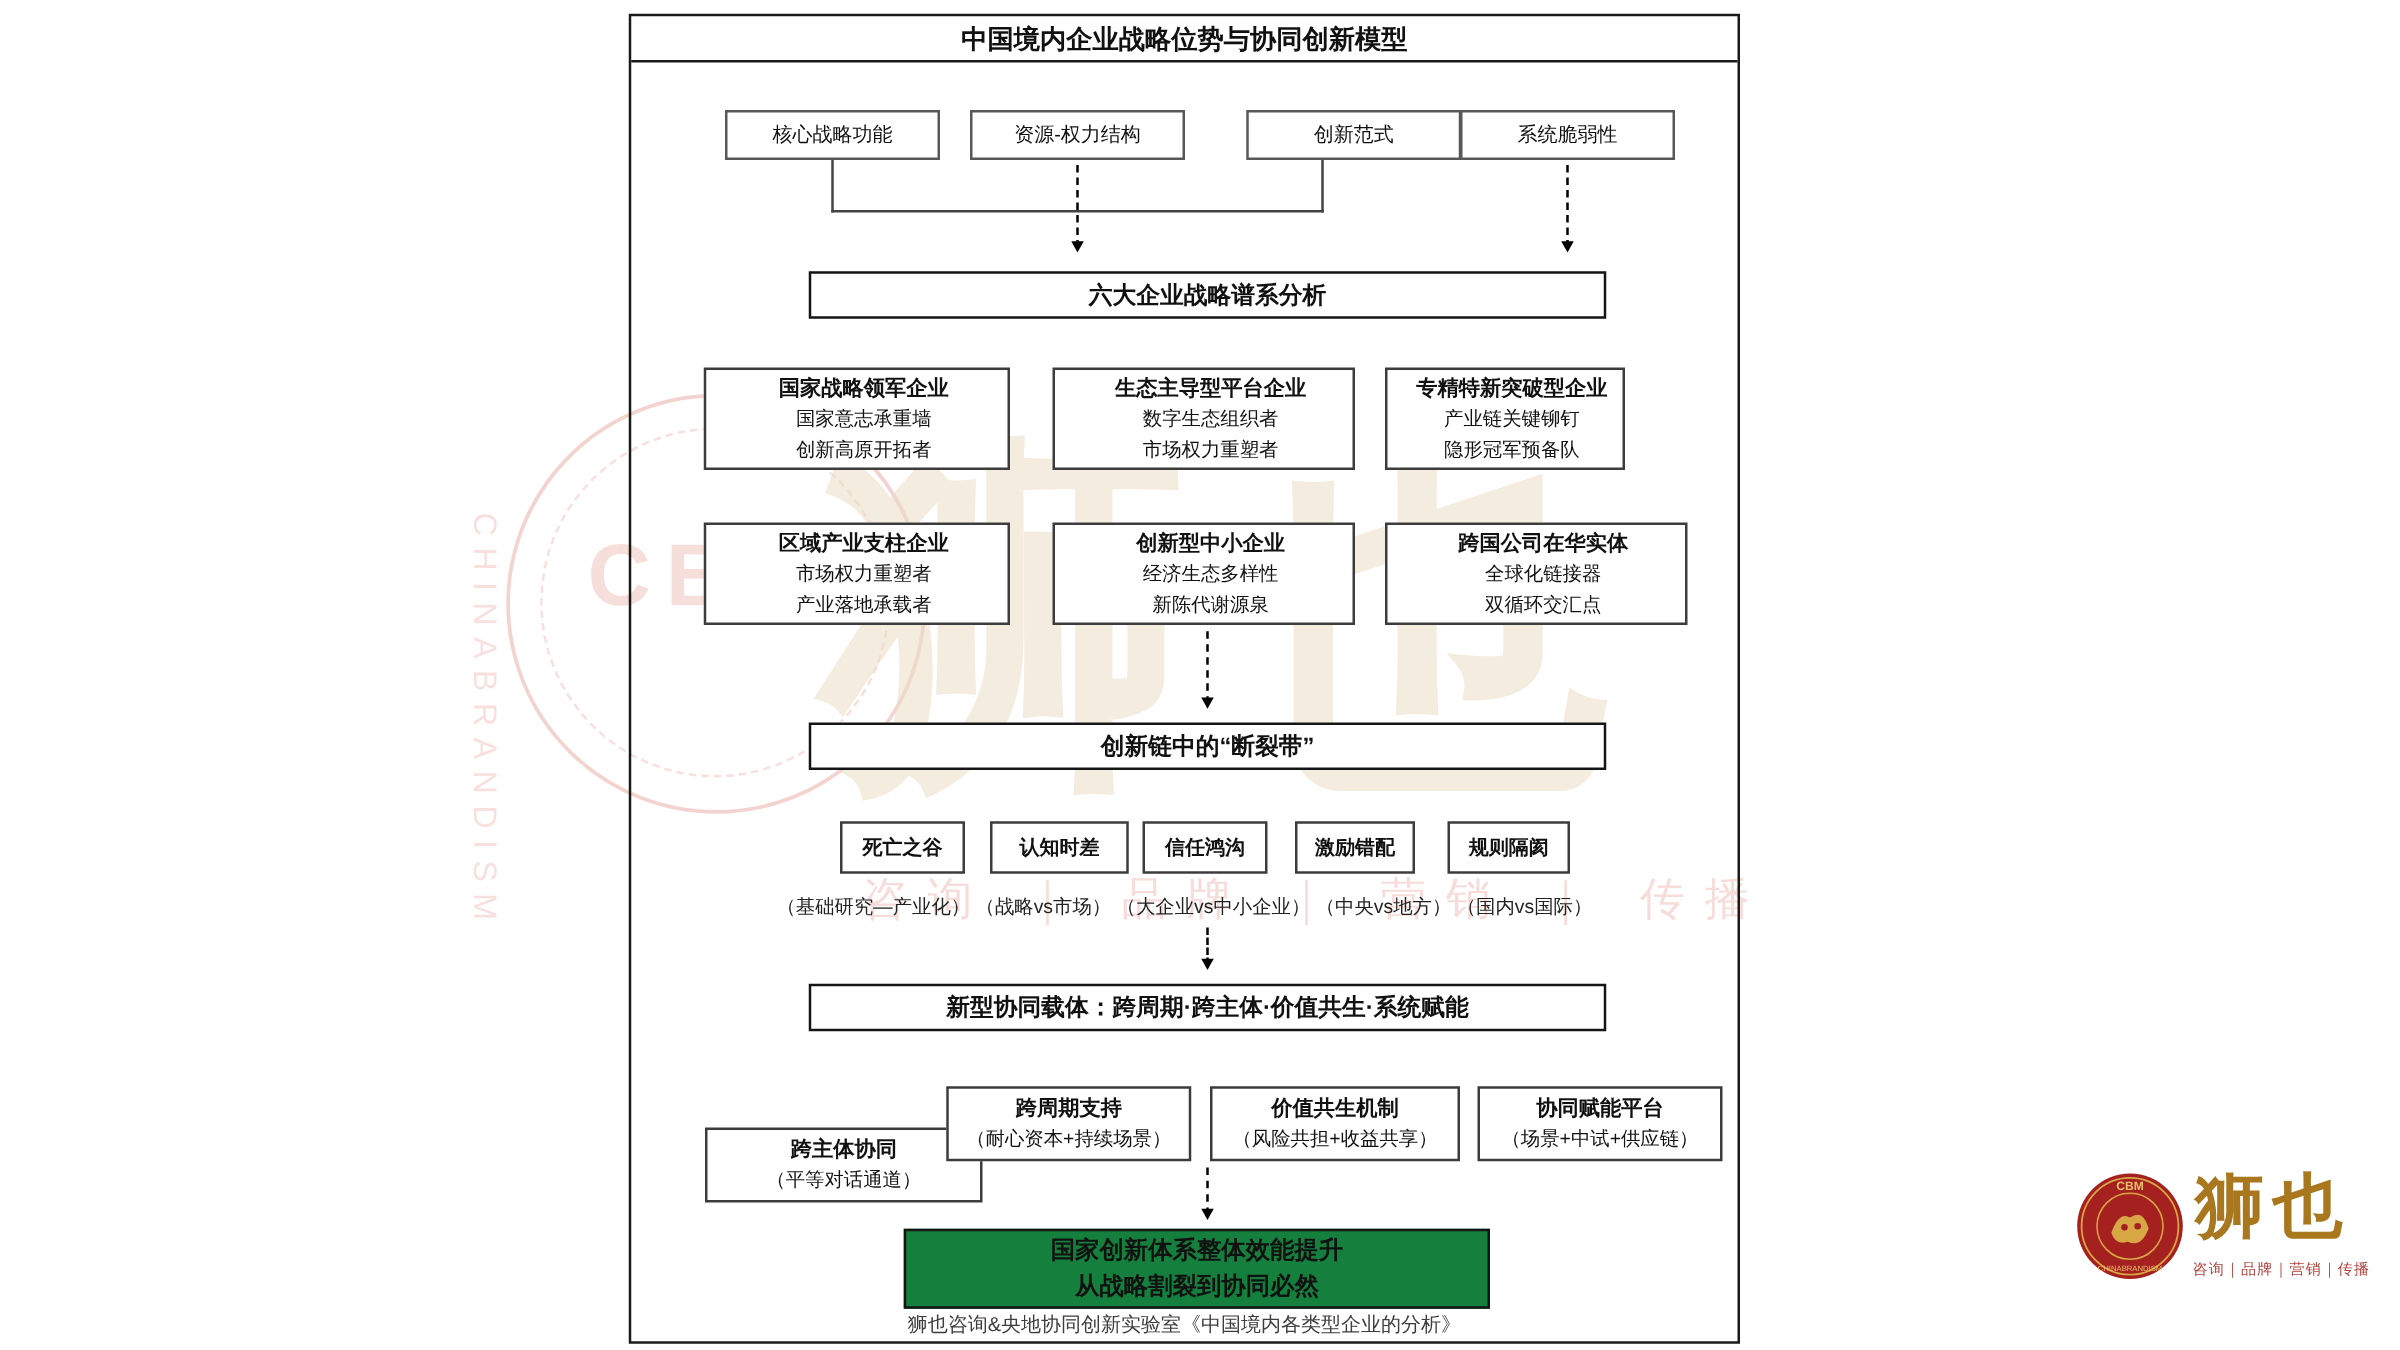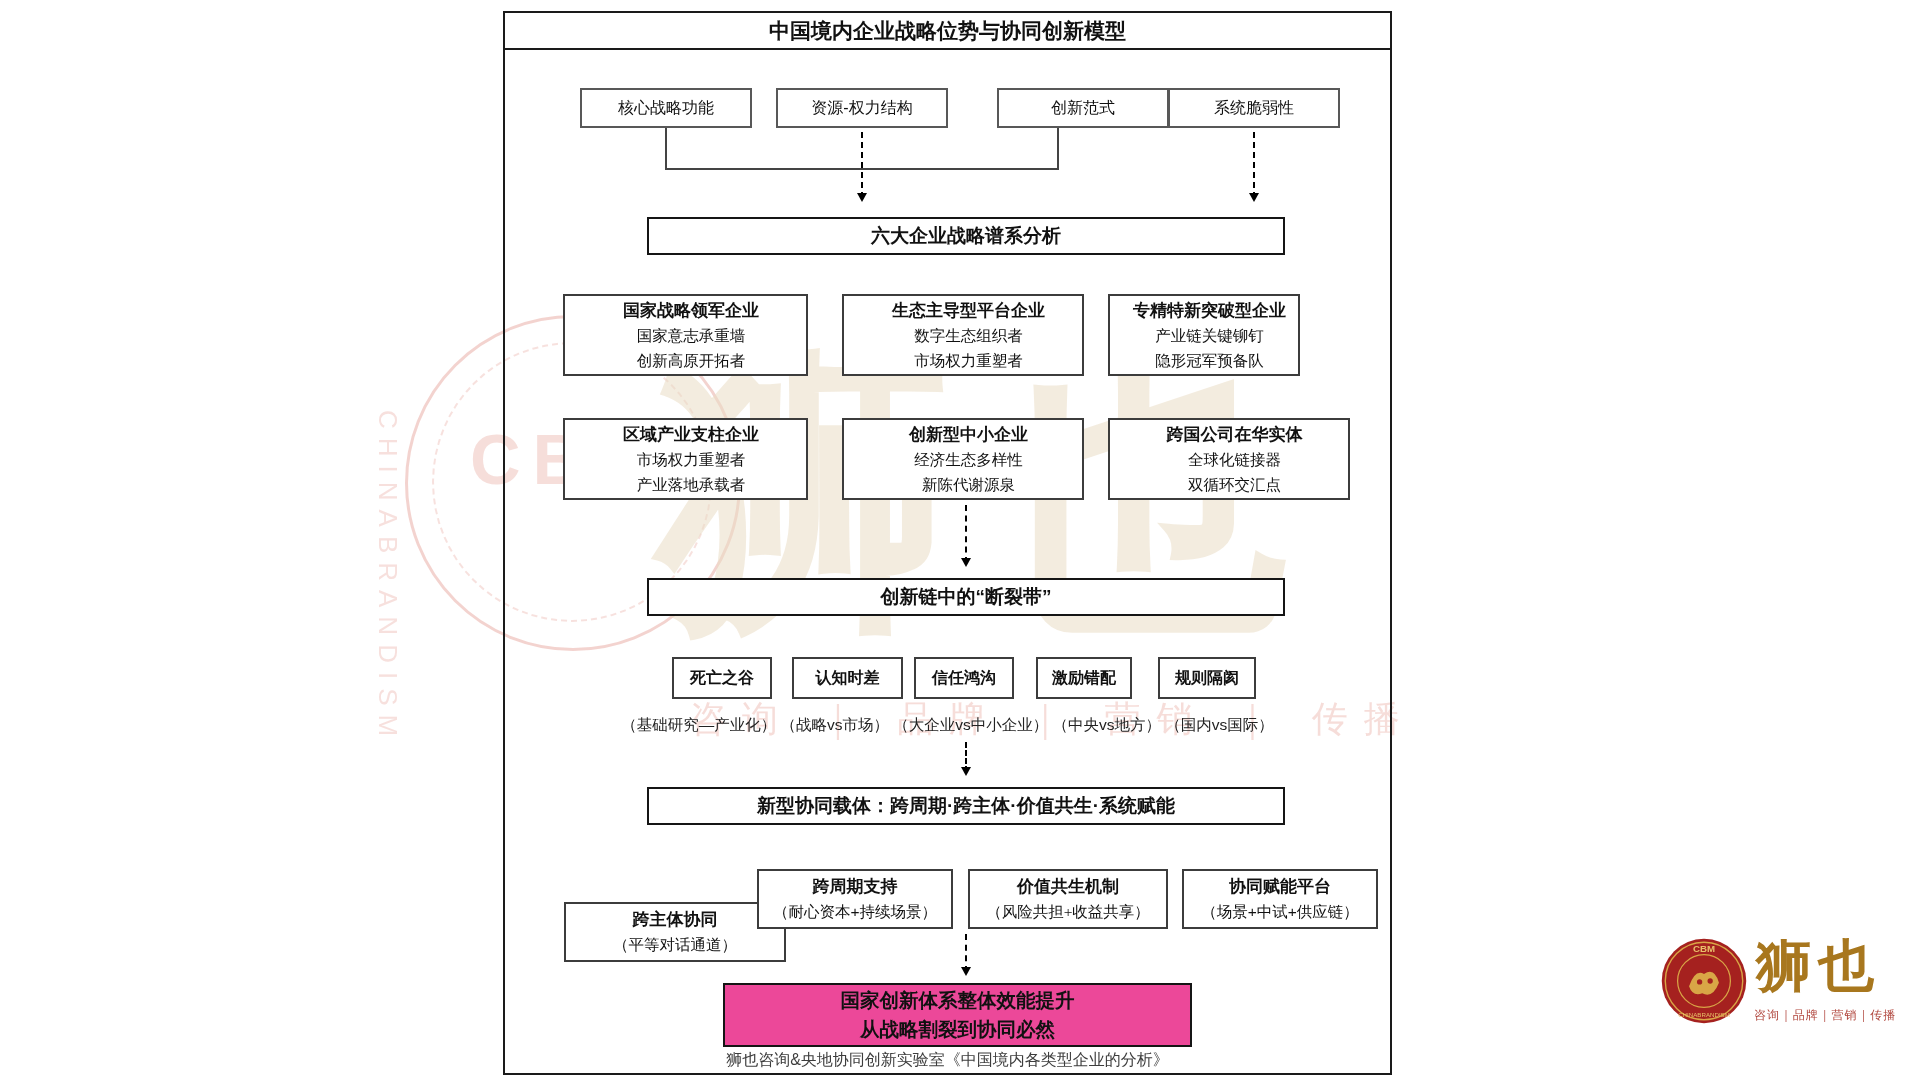--- a/index.html
+++ b/index.html
@@ -30,21 +30,21 @@
         align-items:center;justify-content:center;gap:1px;padding-left:11px;}
   .ebox .et{font-size:17px;font-weight:700;line-height:25px;}
   .ebox .el{font-size:15.5px;line-height:24px;}
   .gapbox{background:#fff;border:2px solid #3c3c3c;top:657px;height:42px;
           display:flex;align-items:center;justify-content:center;font-size:16px;font-weight:700;}
   .notes{left:503px;top:715px;width:889px;text-align:center;font-size:15.5px;color:#222;}
   .cbox{background:#fff;border:2px solid #3c3c3c;top:869px;height:60px;display:flex;flex-direction:column;
         align-items:center;justify-content:center;gap:1px;}
   .cbox .ct{font-size:17px;font-weight:700;line-height:24px;}
   .cbox .cs{font-size:15.5px;line-height:23px;}
-  .finalbox{background:#ec4899;border:2px solid #151515;left:723px;top:983px;width:469px;height:64px;
+  .finalbox{background:#15803d;border:2px solid #151515;left:723px;top:983px;width:469px;height:64px;
             display:flex;flex-direction:column;align-items:center;justify-content:center;}
   .finalbox div{font-size:19.5px;font-weight:700;line-height:29px;}
   .footer{left:503px;top:1050px;width:889px;text-align:center;font-size:16px;color:#3d3d3d;}
   
   .sline{position:absolute;background:#444;}
   .darrow{position:absolute;width:0;border-left:2px dashed #000;}
   .darrow::after{content:"";position:absolute;left:-6px;bottom:-9px;width:0;height:0;
                  border:5px solid transparent;border-top:9px solid #000;}
   
   .logo{position:absolute;left:1652px;top:935px;width:250px;height:102px;}
@@ -129,21 +129,21 @@
   <div class="abs hdrbox" style="top:787px;">新型协同载体：跨周期·跨主体·价值共生·系统赋能</div>
 
   <div class="abs cbox" style="left:564px;width:222px;margin-top:33px;">
     <div class="ct">跨主体协同</div>
     <div class="cs">（平等对话通道）</div>
   </div>
   <div class="abs cbox" style="left:757px;width:196px;">
     <div class="ct">跨周期支持</div>
     <div class="cs">（耐心资本+持续场景）</div>
   </div>
-  <div class="abs cbox" style="left:968px;width:200px;font-family:Liberation Serif, serif;">
+  <div class="abs cbox" style="left:968px;width:200px;">
     <div class="ct">价值共生机制</div>
     <div class="cs">（风险共担+收益共享）</div>
   </div>
   <div class="abs cbox" style="left:1182px;width:196px;">
     <div class="ct">协同赋能平台</div>
     <div class="cs">（场景+中试+供应链）</div>
   </div>
 
   <div class="darrow" style="left:965px;top:934px;height:38px;"></div>
 

